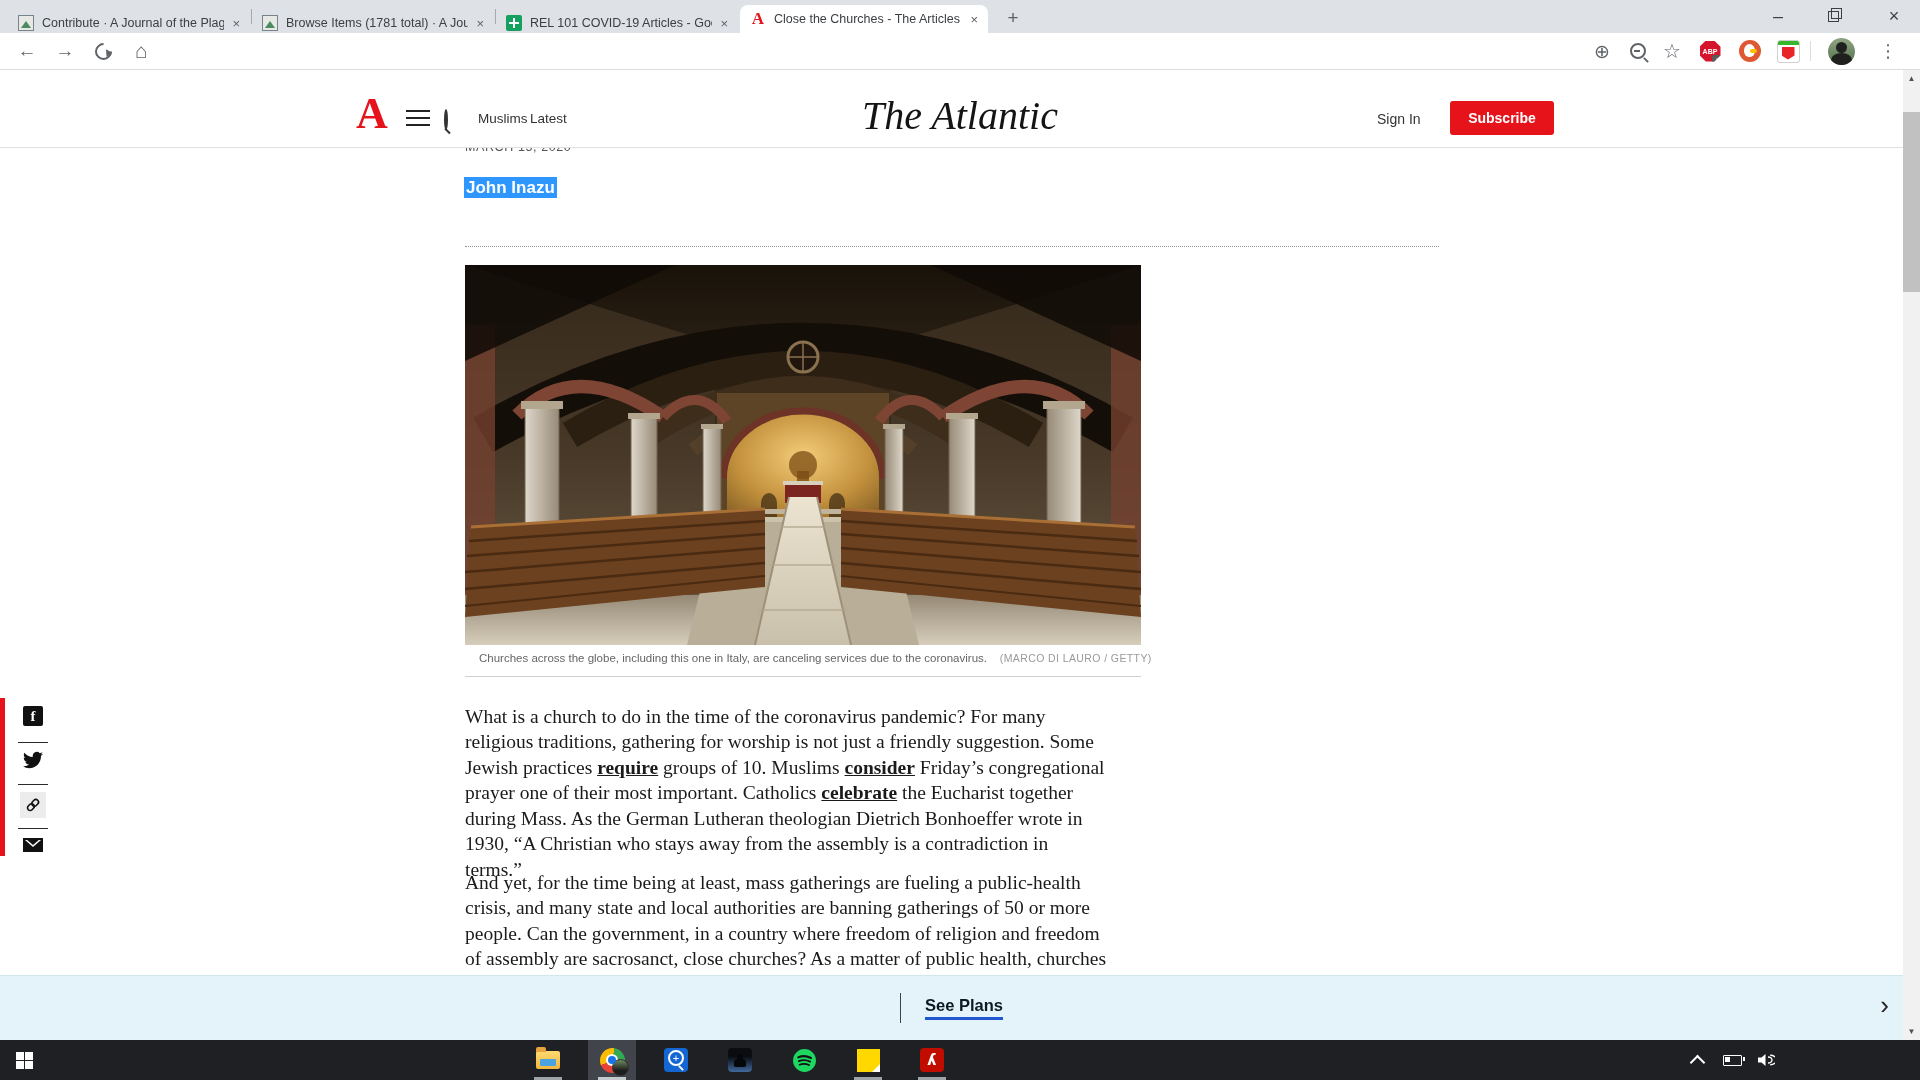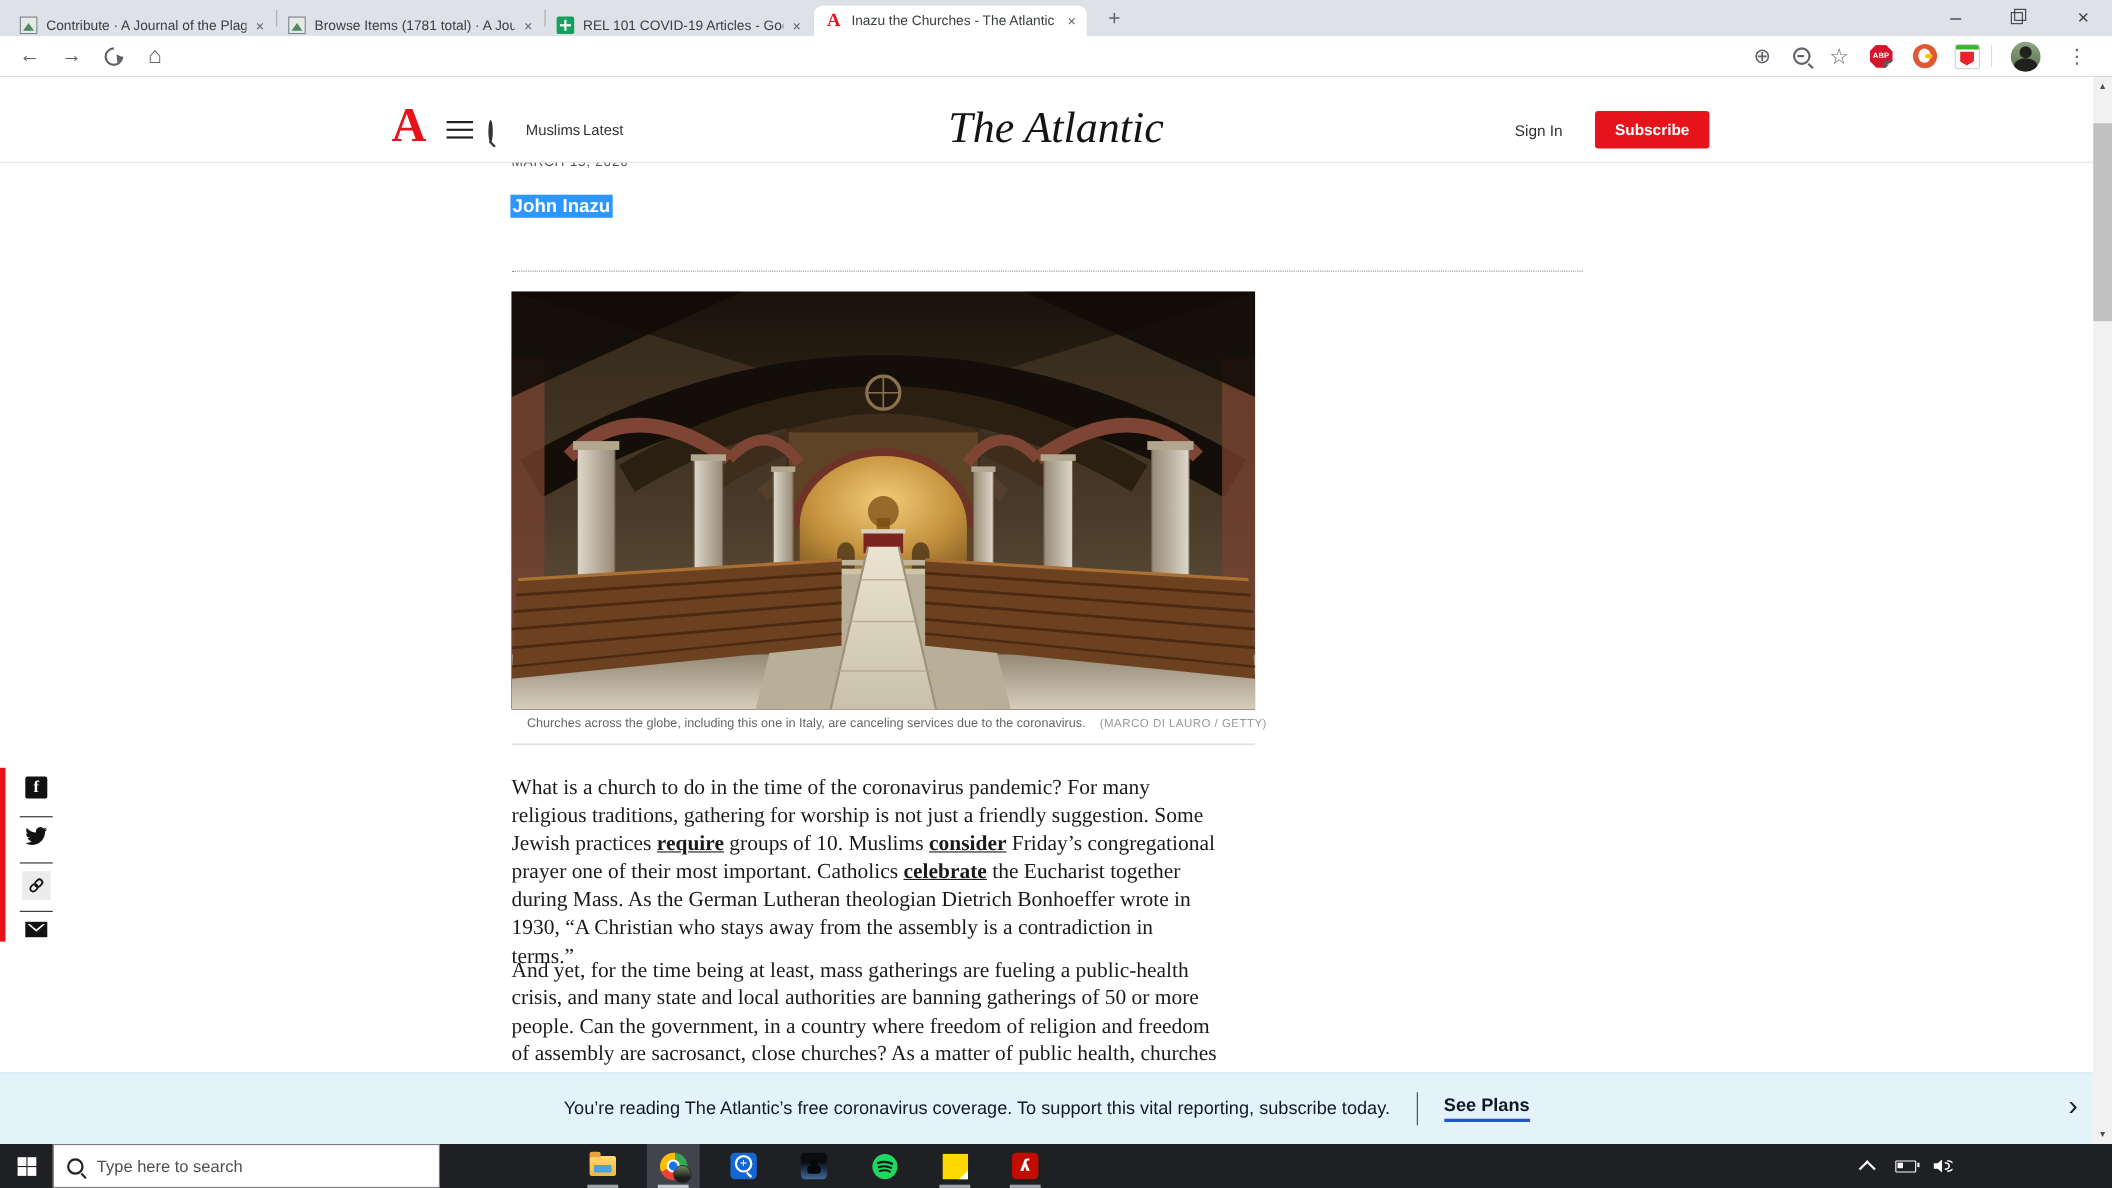--- a/index.html
+++ b/index.html
@@ -179,21 +179,21 @@
       <span class="tab-close">×</span>
     </div>
     <div class="tab-sep" style="left:495px;"></div>
     <div class="tab" style="left:496px;width:242px;">
       <span class="fav fav-sheets"></span>
       <span class="tab-title">REL 101 COVID-19 Articles - Goo</span>
       <span class="tab-close">×</span>
     </div>
     <div class="tab tab-active" style="left:740px;width:248px;">
       <span class="fav fav-atlantic">A</span>
-      <span class="tab-title">Inazu the Churches - The Atlantic</span>
+      <span class="tab-title">Close the Churches - The Articles</span>
       <span class="tab-close">×</span>
     </div>
     <div class="newtab">+</div>
 
     <div class="winbtn" style="left:1755px;width:46px;font-size:18px;">
       <span>–</span>
     </div>
     <div class="winbtn" style="left:1810px;width:46px;">
       <span class="restore-glyph"></span>
     </div>
@@ -380,39 +380,34 @@
   <div class="share" style="top:838px;">
     <span class="mail"></span>
   </div>
 
   <div class="sb-track"></div>
   <div class="sb-arrow" style="top:70px;">▲</div>
   <div class="sb-thumb"></div>
   <div class="sb-arrow" style="top:1023px;">▼</div>
 
   <div class="banner">
-    <span class="banner-msg">You’re reading The Atlantic’s free coronavirus coverage. To support this vital reporting, subscribe today.</span>
     <span class="banner-div"></span>
     <span class="banner-cta">See Plans</span>
     <span class="banner-chev">›</span>
   </div>
 
   <div class="taskbar">
     <div class="startbtn">
       <span class="winlogo">
           <i></i>
           <i></i>
           <i></i>
           <i></i>
         </span>
     </div>
-    <div class="tsearch">
-      <span class="magdark"></span>
-      <input type="text" placeholder="Type here to search" style="">
-    </div>
 
     <div class="appcell" style="left:524px;">
       <span class="folder"></span>
       <span class="runbar"></span>
     </div>
     <div class="appcell active" style="left:588px;">
       <span class="chrome">
           <span class="pfp"></span>
         </span>
       <span class="runbar" style="background:#c3c9cd;"></span>

